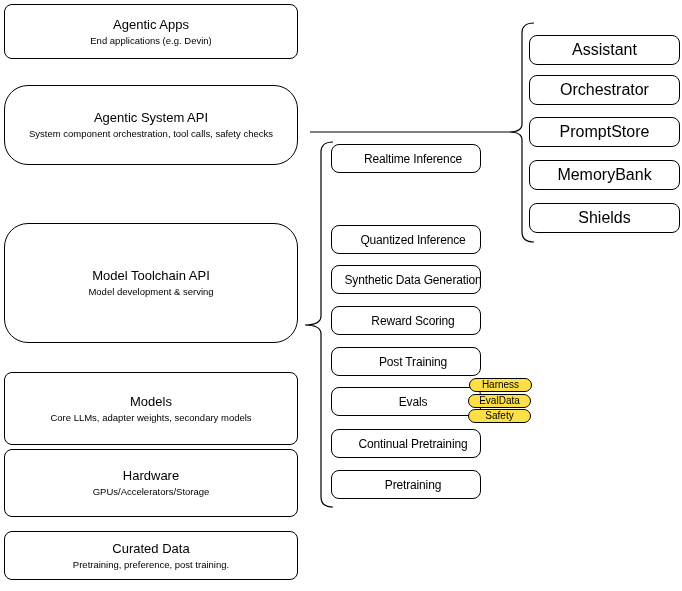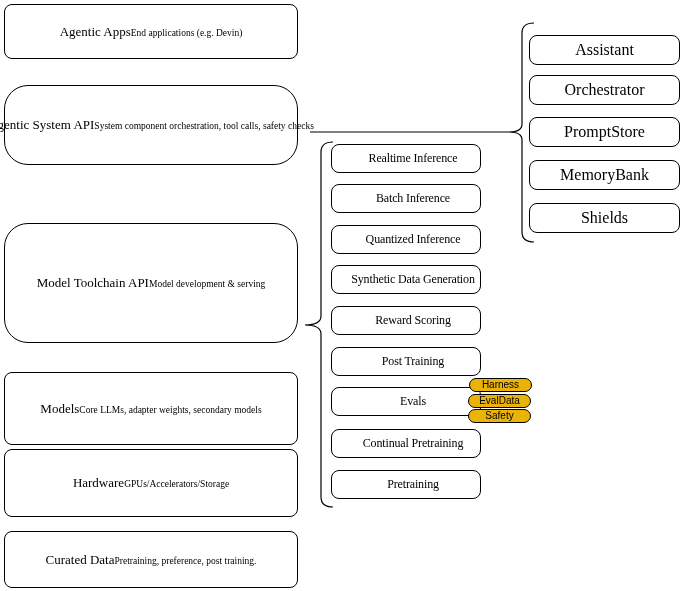--- a/index.html
+++ b/index.html
@@ -2,38 +2,37 @@
 <html><head>
 <meta charset="utf-8">
 <style>
   html,body{margin:0;padding:0;background:#ffffff;}
   .canvas{
     position:relative;width:682px;height:591px;background:#ffffff;
     font-family:"Liberation Sans",sans-serif;color:#000000;overflow:hidden;
   }
   .box{
     position:absolute;background:#ffffff;border:1px solid #000000;box-sizing:border-box;
-    display:flex;flex-direction:row;align-items:center;justify-content:center;
-    font-family:Liberation Serif, serif;
+    display:flex;flex-direction:column;align-items:center;justify-content:center;
   }
   .lbox{left:4px;width:294px;}
   .lbox .title{font-size:13px;line-height:16px;white-space:nowrap;}
   .lbox .sub{font-size:9.5px;line-height:12px;margin-top:2px;white-space:nowrap;}
   .r8{border-radius:8px;}
   .r24{border-radius:24px;}
   .mnode{
     left:331px;width:150px;height:29px;border-radius:8px;
     font-size:12px;letter-spacing:-0.15px;white-space:nowrap;padding-left:14px;
   }
   .rnode{
     left:529px;width:151px;height:30px;border-radius:8px;
     font-size:16px;white-space:nowrap;
   }
   .tag{
-    position:absolute;background:#eab308;border:1px solid #000000;box-sizing:border-box;
+    position:absolute;background:#fde047;border:1px solid #000000;box-sizing:border-box;
     width:63px;height:14px;border-radius:7px;
     display:flex;align-items:center;justify-content:center;
     font-size:10px;line-height:10px;white-space:nowrap;
   }
   svg.overlay{position:absolute;left:0;top:0;width:682px;height:591px;pointer-events:none;}
   svg.overlay path, svg.overlay line{fill:none;stroke:#000000;stroke-width:1.2;}
 </style>
 </head>
 <body>
 
@@ -58,27 +57,26 @@
     <div class="sub">Model development &amp; serving</div>
   </div>
   <div class="box lbox r8" style="top:372px;height:73px;">
     <div class="title">Models</div>
     <div class="sub">Core LLMs, adapter weights, secondary models</div>
   </div>
   <div class="box lbox r8" style="top:449px;height:68px;">
     <div class="title">Hardware</div>
     <div class="sub">GPUs/Accelerators/Storage</div>
   </div>
-  <div class="box lbox r8" style="top:531px;height:57px;">
+  <div class="box lbox r8" style="top:531px;height:49px;">
     <div class="title">Curated Data</div>
     <div class="sub">Pretraining, preference, post training.</div>
   </div>
 
   <div class="box mnode" style="top:144px;">Realtime Inference</div>
-  <div class="box mnode" style="top:184px;">Batch Inference</div>
   <div class="box mnode" style="top:225px;">Quantized Inference</div>
   <div class="box mnode" style="top:265px;">Synthetic Data Generation</div>
   <div class="box mnode" style="top:306px;">Reward Scoring</div>
   <div class="box mnode" style="top:347px;">Post Training</div>
   <div class="box mnode" style="top:387px;">Evals</div>
   <div class="box mnode" style="top:429px;">Continual Pretraining</div>
   <div class="box mnode" style="top:470px;">Pretraining</div>
 
   <div class="tag" style="left:469px;top:378px;">Harness</div>
   <div class="tag" style="left:468px;top:394px;">EvalData</div>

